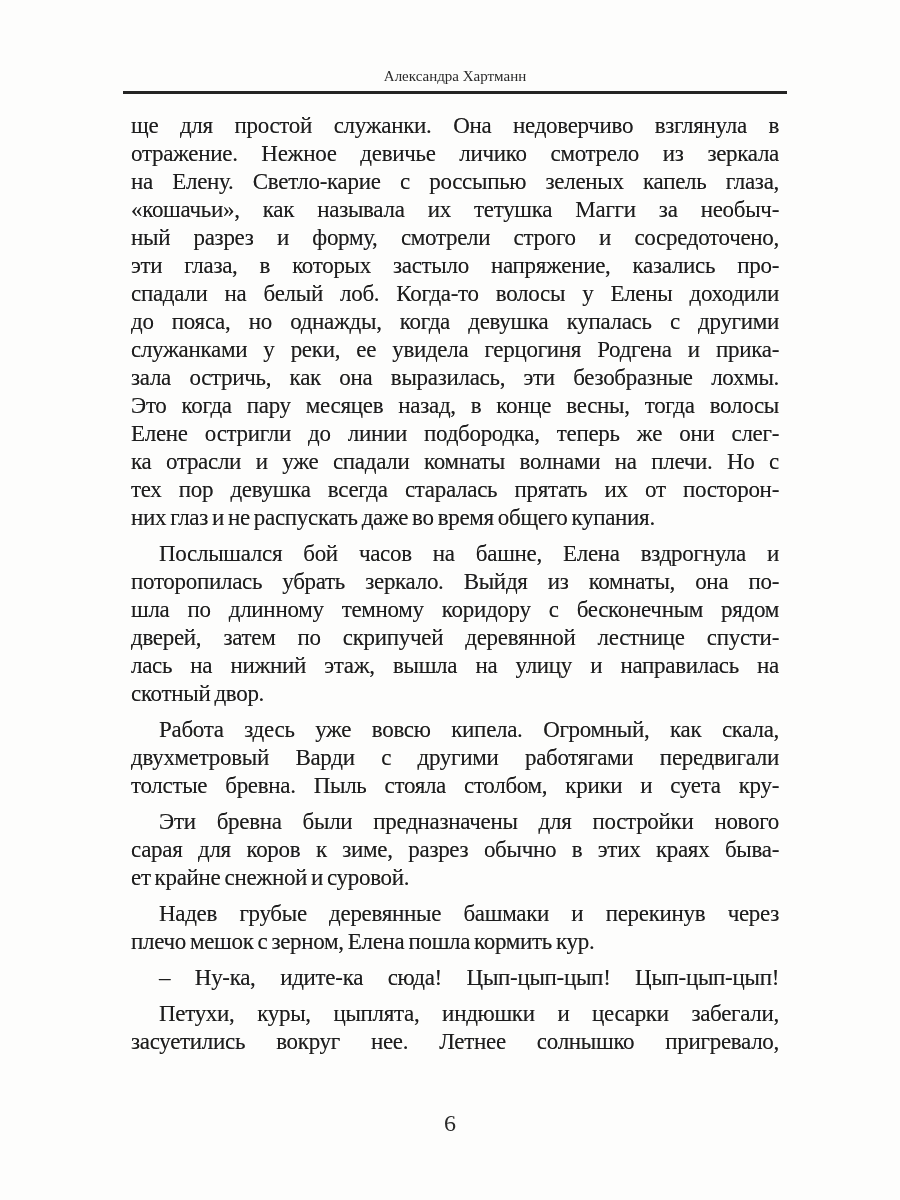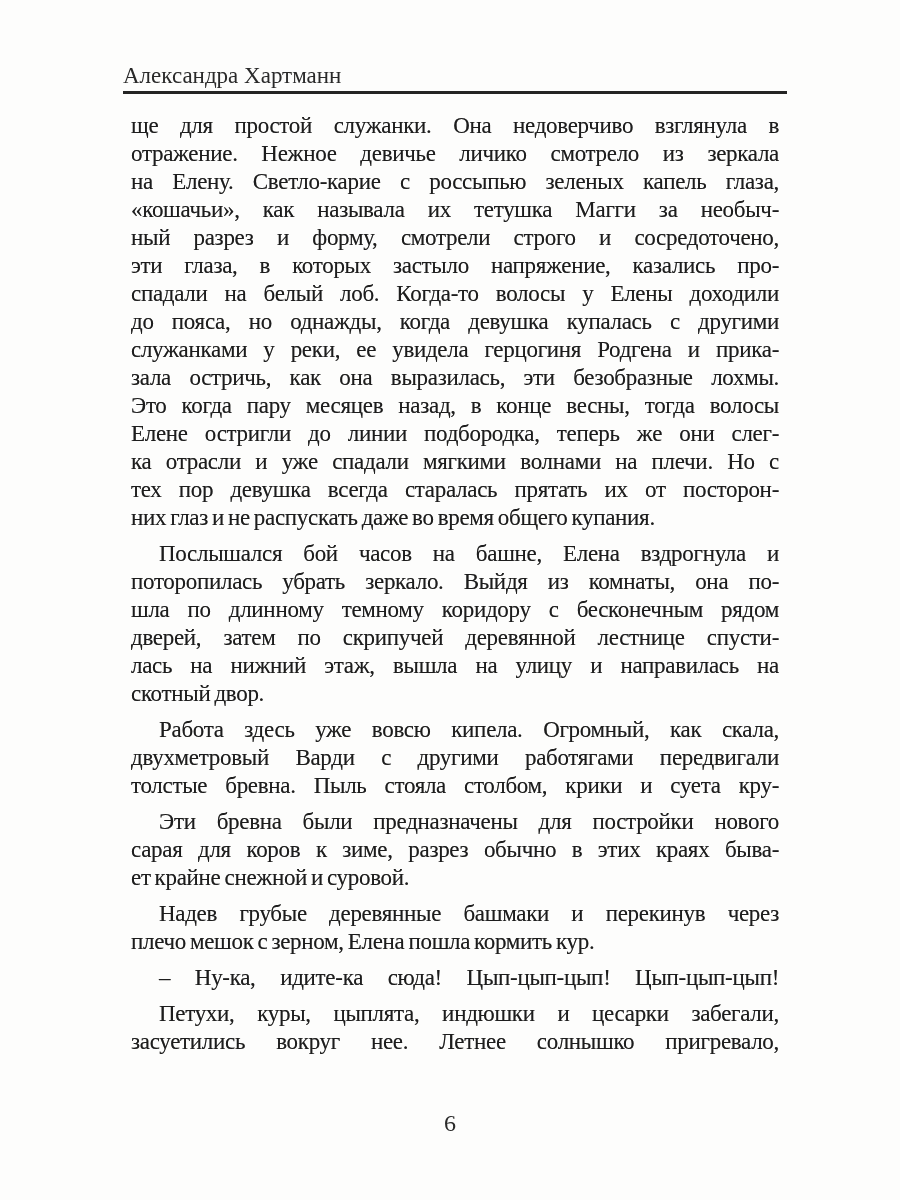--- a/index.html
+++ b/index.html
@@ -18,24 +18,24 @@
     height: 1200px;
     background: #fdfdfc;
     color: #1f1f1f;
     overflow: hidden;
   }
   .running-header {
     position: absolute;
     left: 123px;
     top: 64px;
     width: 664px;
-    font-size: 23px;
+    font-size: 15px;
     line-height: 24px;
     color: #2a2a2a;
-    text-align: left;
+    text-align: center;
   }
   .header-rule {
     position: absolute;
     left: 123px;
     top: 91px;
     width: 664px;
     height: 3px;
     background: #242424;
   }
   .page-body {
@@ -90,21 +90,21 @@
         <div class="line">на Елену. Светло-карие с россыпью зеленых капель глаза,</div>
         <div class="line">«кошачьи», как называла их тетушка Магги за необыч-</div>
         <div class="line">ный разрез и форму, смотрели строго и сосредоточено,</div>
         <div class="line">эти глаза, в которых застыло напряжение, казались про-</div>
         <div class="line">спадали на белый лоб. Когда-то волосы у Елены доходили</div>
         <div class="line">до пояса, но однажды, когда девушка купалась с другими</div>
         <div class="line">служанками у реки, ее увидела герцогиня Родгена и прика-</div>
         <div class="line">зала остричь, как она выразилась, эти безобразные лохмы.</div>
         <div class="line">Это когда пару месяцев назад, в конце весны, тогда волосы</div>
         <div class="line">Елене остригли до линии подбородка, теперь же они слег-</div>
-        <div class="line">ка отрасли и уже спадали мягкими волнами на плечи. Но с</div>
+        <div class="line">ка отрасли и уже спадали комнаты волнами на плечи. Но с</div>
         <div class="line">тех пор девушка всегда старалась прятать их от посторон-</div>
         <div class="line endline">них глаз и не распускать даже во время общего купания.</div>
       </div>
       <div class="paragraph">
         <div class="line indent">Послышался бой часов на башне, Елена вздрогнула и</div>
         <div class="line">поторопилась убрать зеркало. Выйдя из комнаты, она по-</div>
         <div class="line">шла по длинному темному коридору с бесконечным рядом</div>
         <div class="line">дверей, затем по скрипучей деревянной лестнице спусти-</div>
         <div class="line">лась на нижний этаж, вышла на улицу и направилась на</div>
         <div class="line endline">скотный двор.</div>

